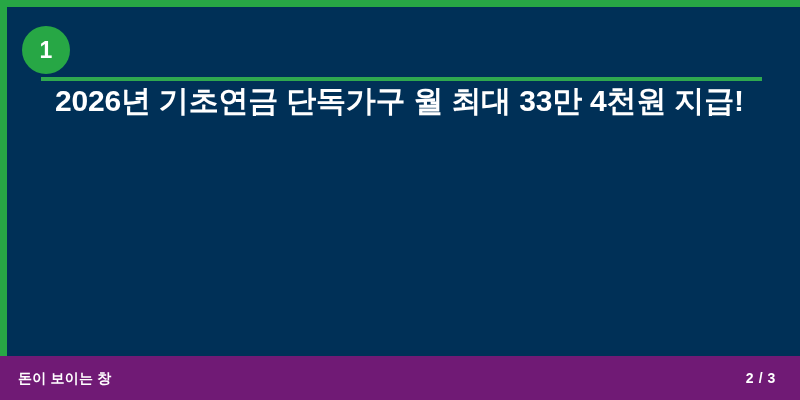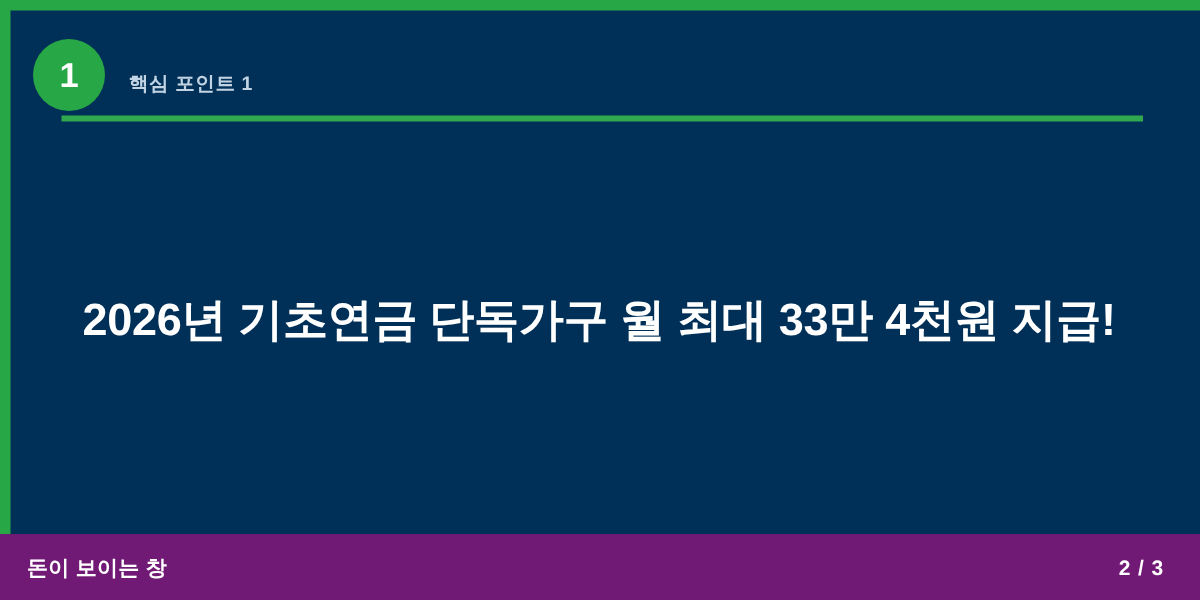--- a/index.html
+++ b/index.html
@@ -91,21 +91,20 @@
   }
 
   
   .body-area {
     position: absolute;
     left: 0;
     top: 85px;
     width: 800px;
     height: 270px;
     display: flex;
-    align-items: center;
   }
 
   .headline {
     margin: 0;
     padding: 0 40px 0 55px;
     width: 800px;
     box-sizing: border-box;
     font-size: 30px;
     font-weight: bold;
     line-height: 1.48;
@@ -151,21 +150,20 @@
 </head>
 <body>
 
 <div class="slide">
 
   <div class="edge-top"></div>
   <div class="edge-left"></div>
 
   <div class="header">
     <div class="badge">1</div>
-    <div class="header-label">핵심 포인트 1</div>
     <div class="header-rule"></div>
   </div>
 
   <div class="body-area">
     <h1 class="headline">2026년 기초연금 단독가구 월 최대 33만 4천원 지급!</h1>
   </div>
 
   <div class="footer">
     <div class="footer-brand">돈이 보이는 창</div>
     <div class="footer-pager">2 / 3</div>

